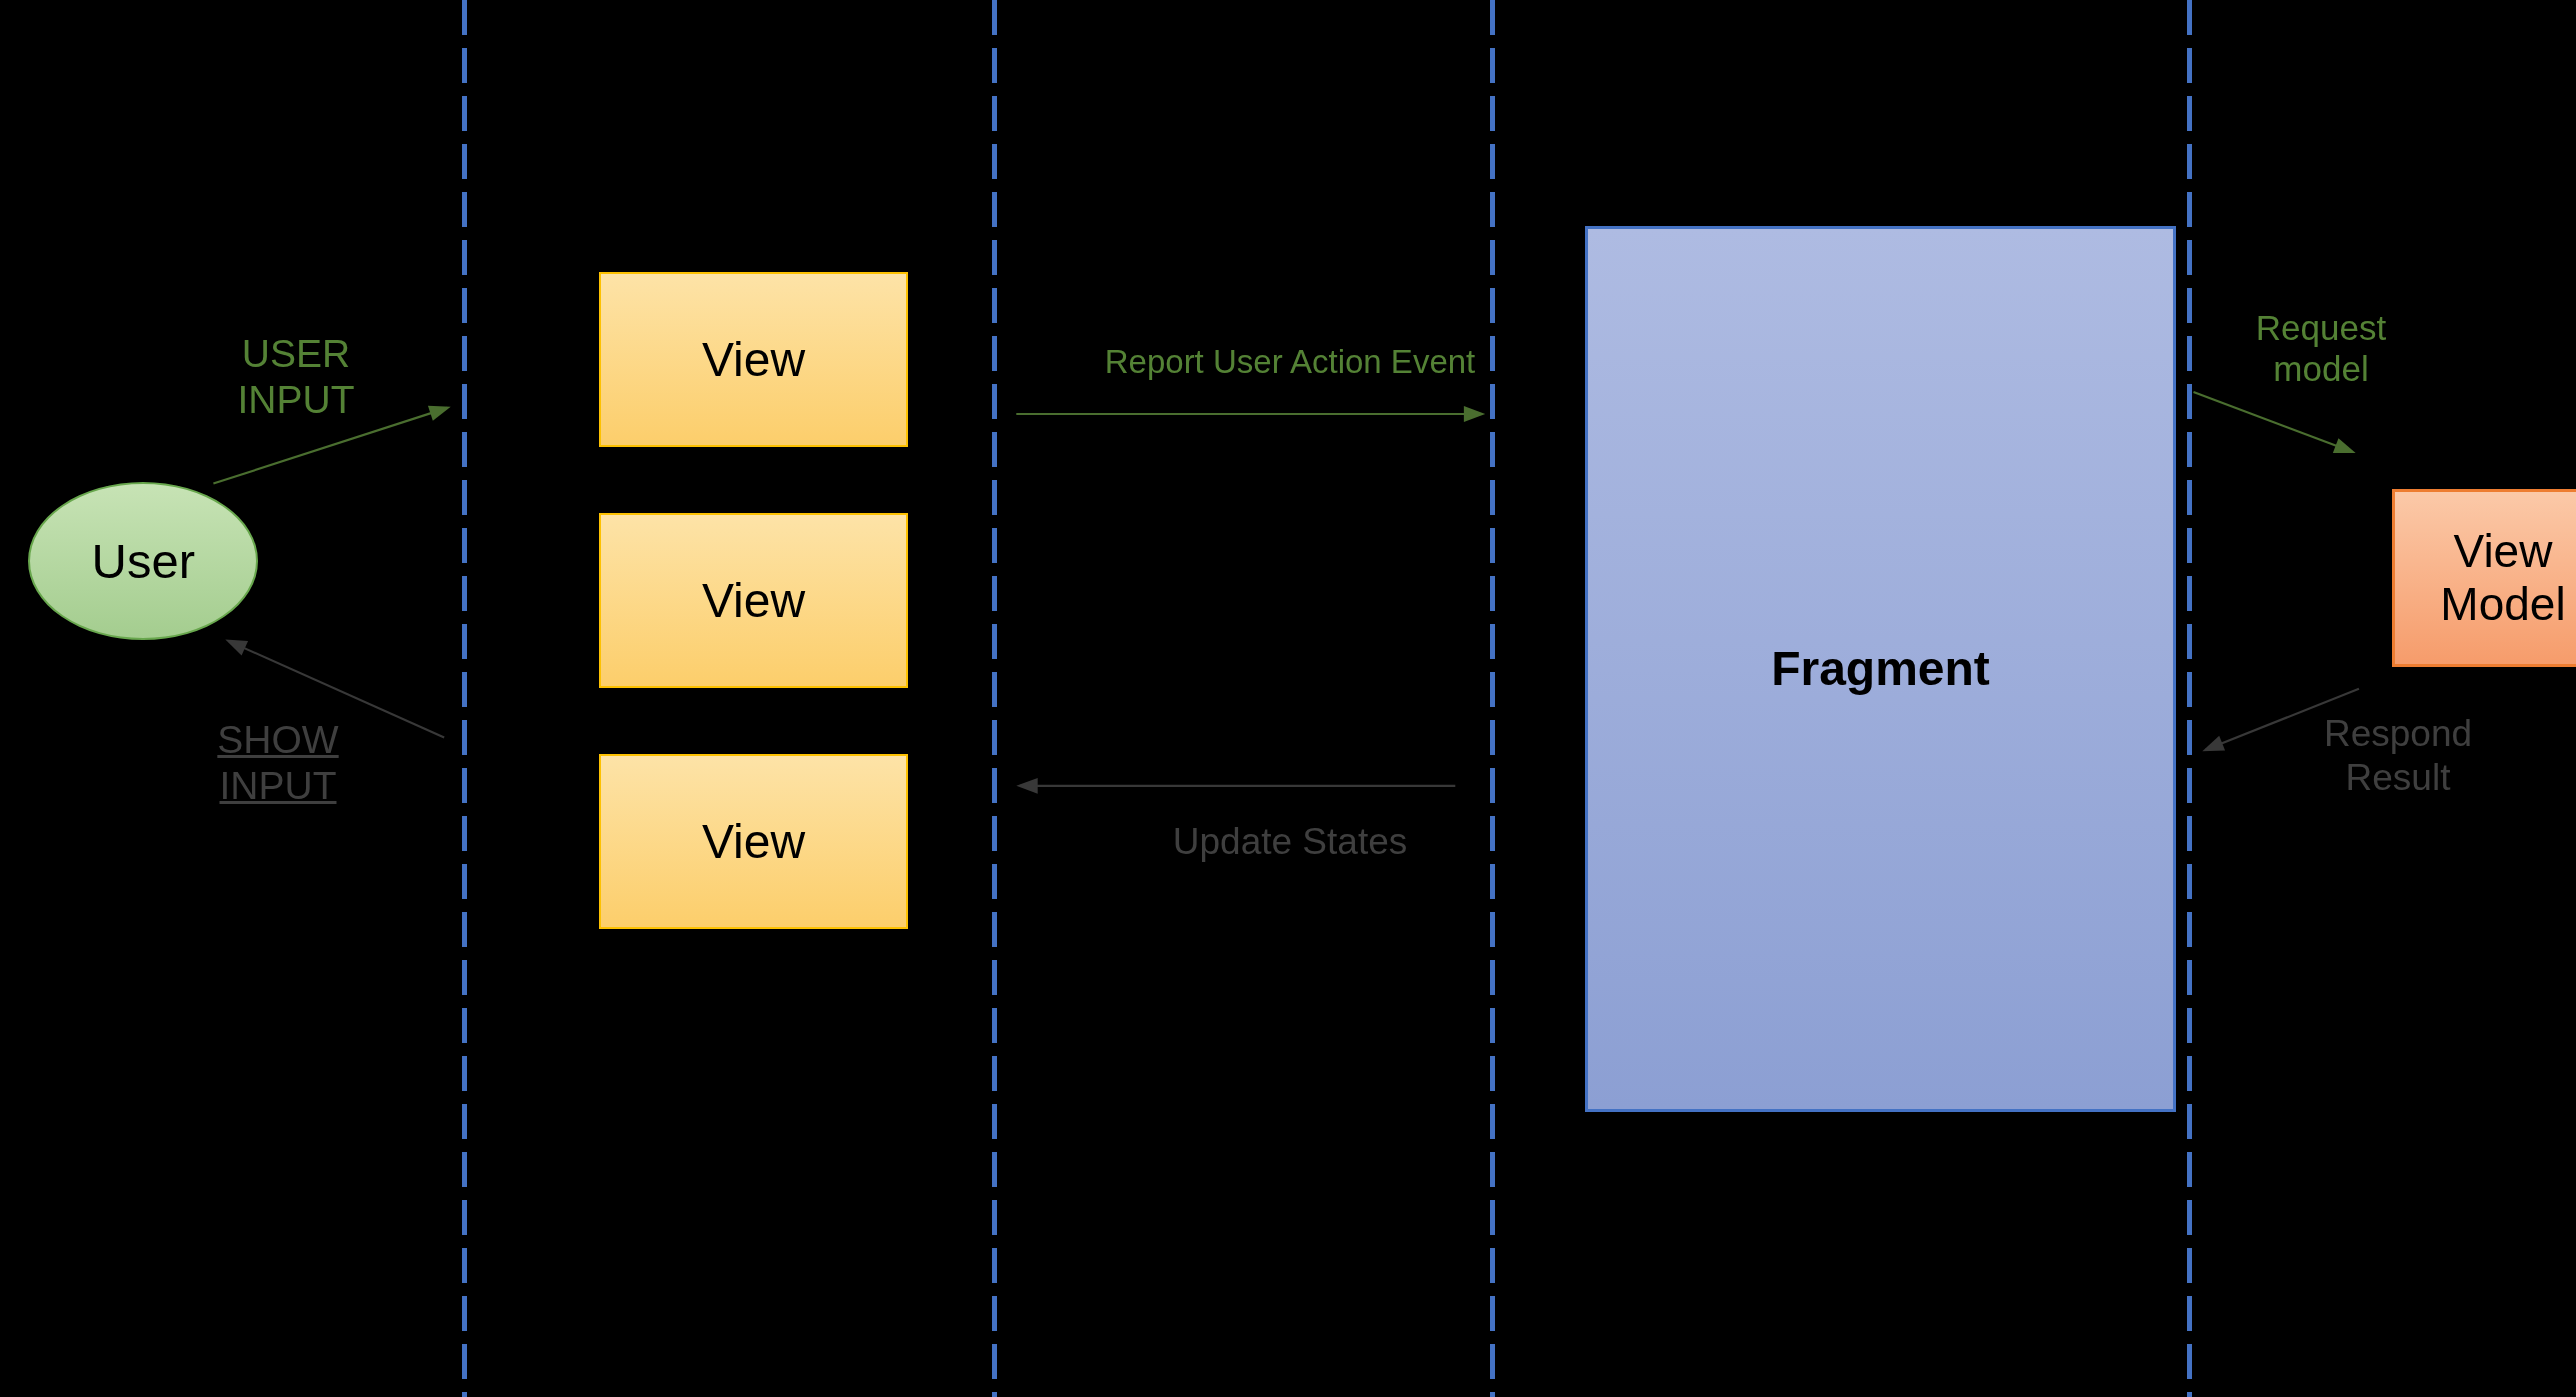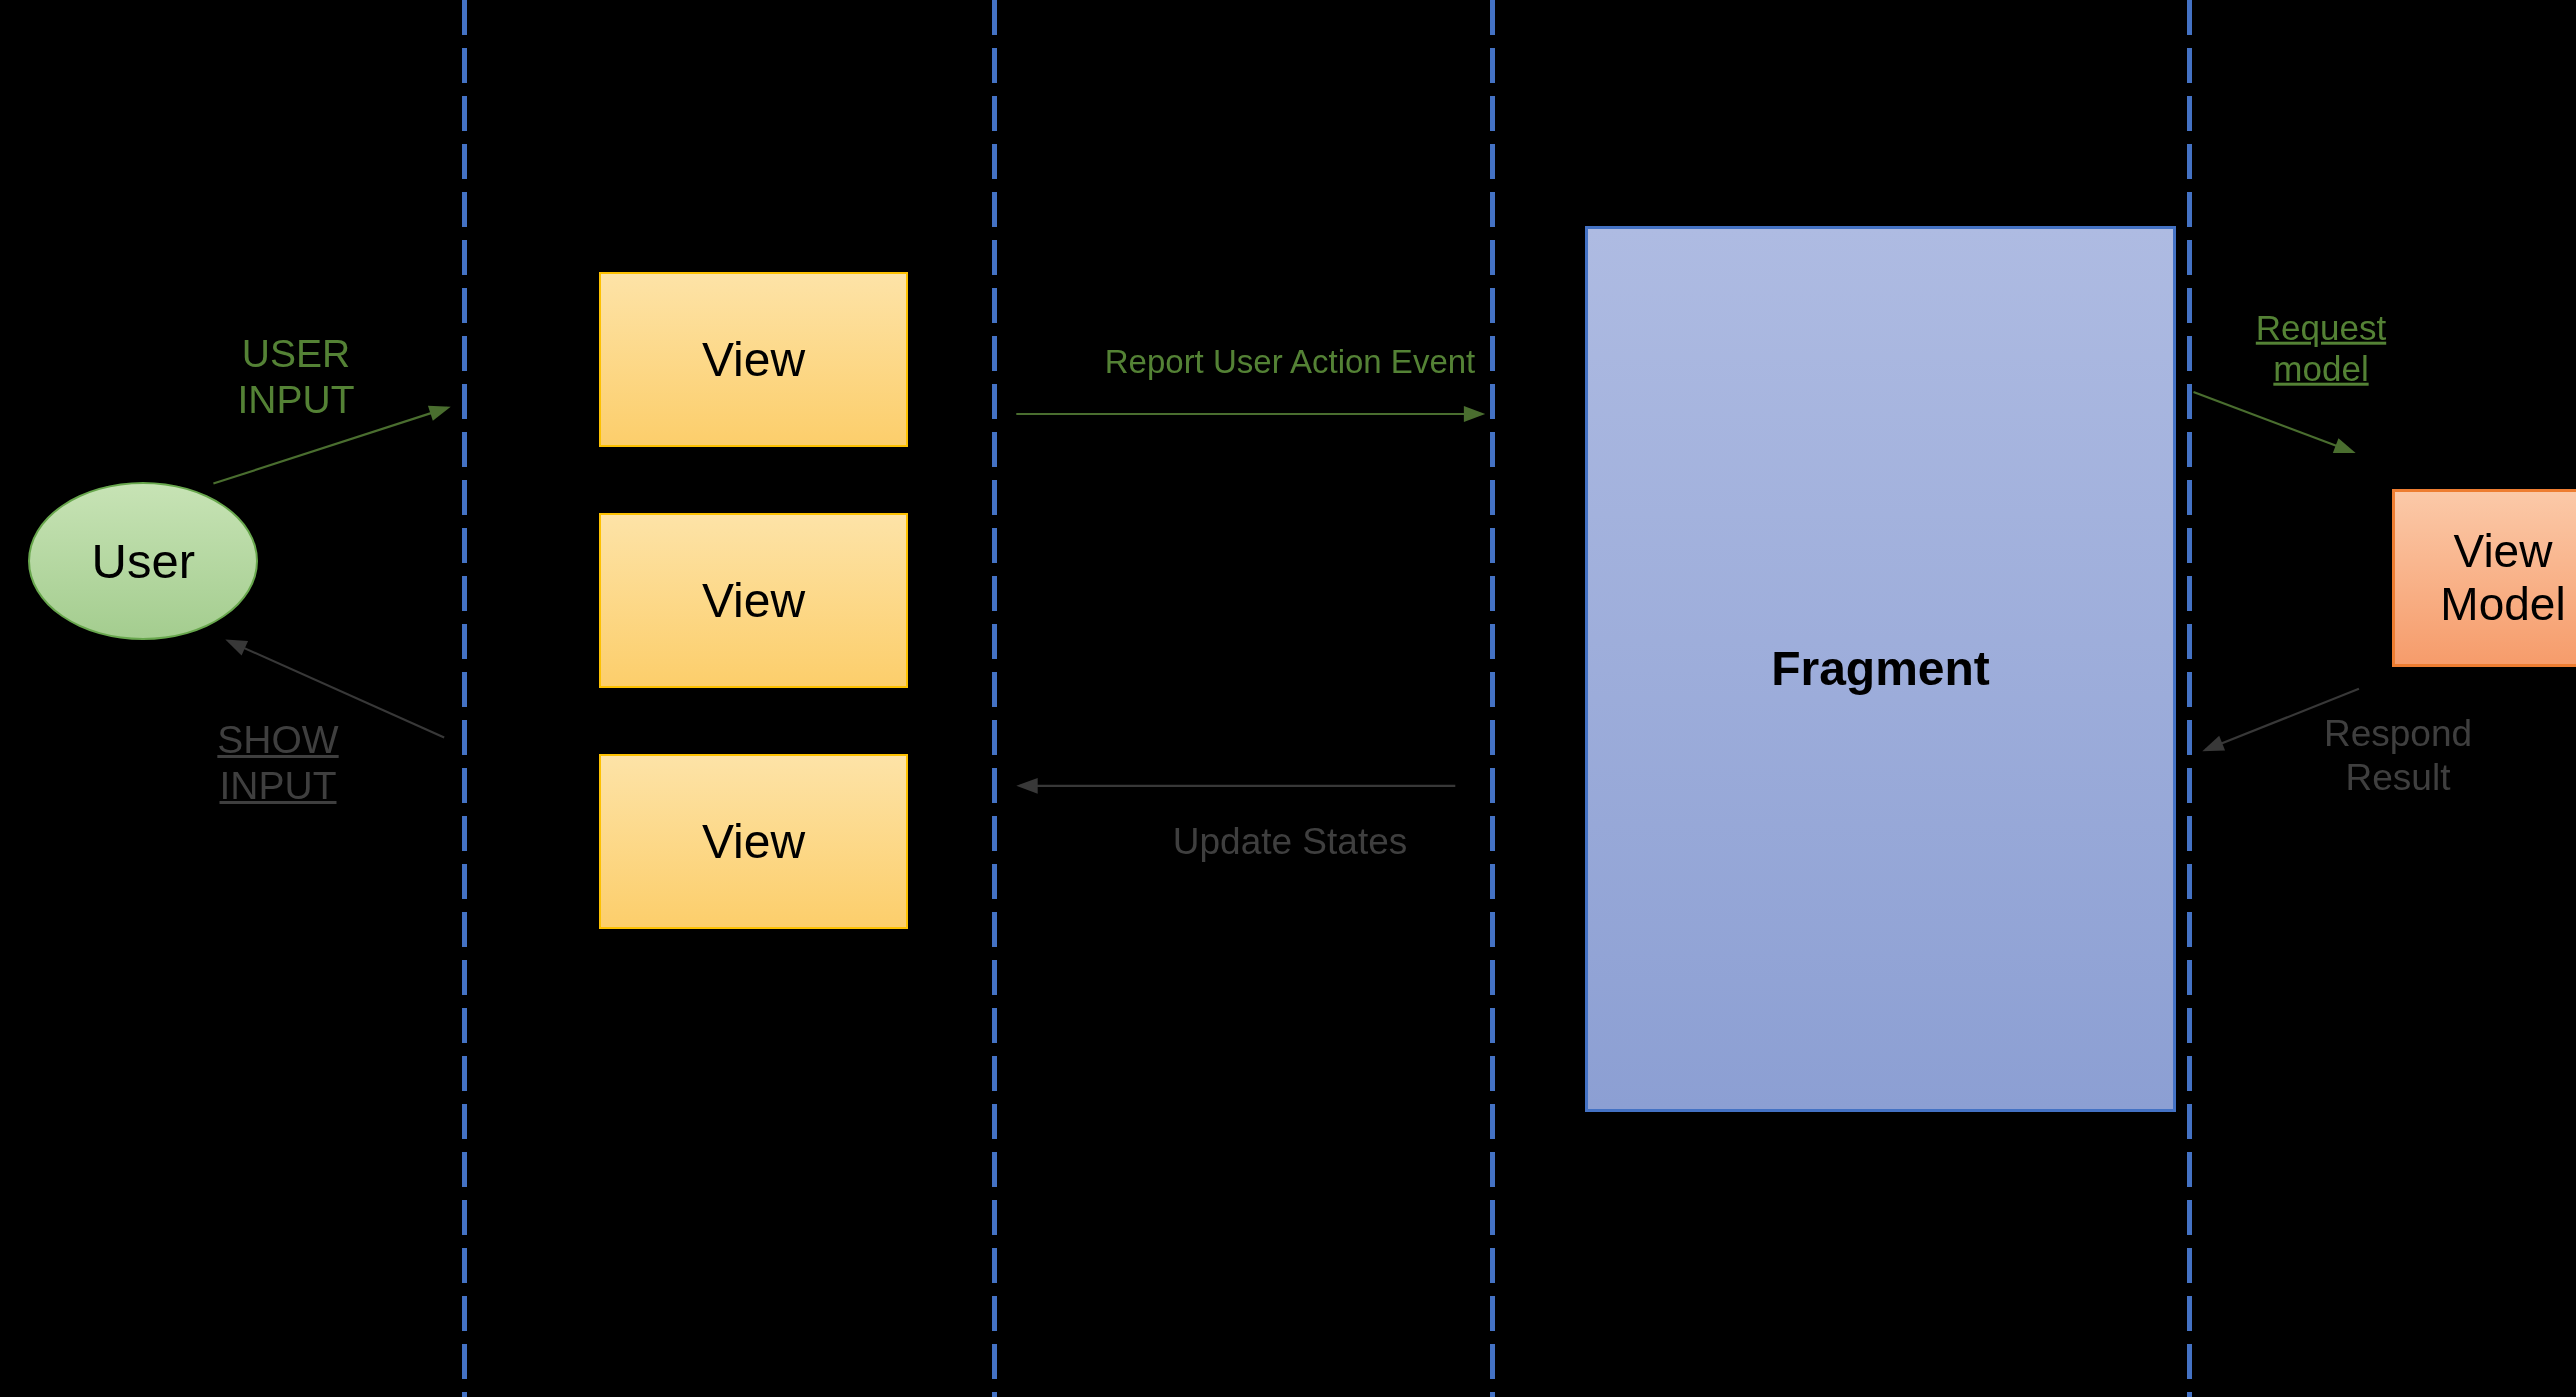--- a/index.html
+++ b/index.html
@@ -74,21 +74,21 @@
     transform: translate(-50%, -50%);
     text-align: center;
     line-height: 1.18;
     white-space: nowrap;
   }
   .green-text { color: #548235; }
   .gray-text  { color: #3F3F3F; }
 
   #label-user-input     { left: 296px;  top: 377px;  font-size: 39px; }
   #label-report         { left: 1243px; top: 362px;  font-size: 33px; margin-left: 47px; }
-  #label-request-model  { left: 2321px; top: 348px;  font-size: 35px; text-decoration: underline; }
+  #label-request-model  { left: 2321px; top: 348px;  font-size: 35px; }
   #label-show-states    { left: 278px;  top: 763px; font-size: 39px; text-decoration: underline; }
   #label-update-states  { left: 1290px; top: 842px; font-size: 37px; }
   #label-respond-result { left: 2362px; top: 756px; font-size: 37px; margin-left: 36px; }
 
   
   #arrow-layer { position: absolute; left: 0; top: 0; width: 2576px; height: 1397px; }
   .arrow-green { stroke: #4A6E2F; stroke-width: 3.5; fill: none; }
   .arrow-gray  { stroke: #383838; stroke-width: 3.5; fill: none; }
   .head-green  { fill: #4A6E2F; }
   .head-gray   { fill: #383838; }

